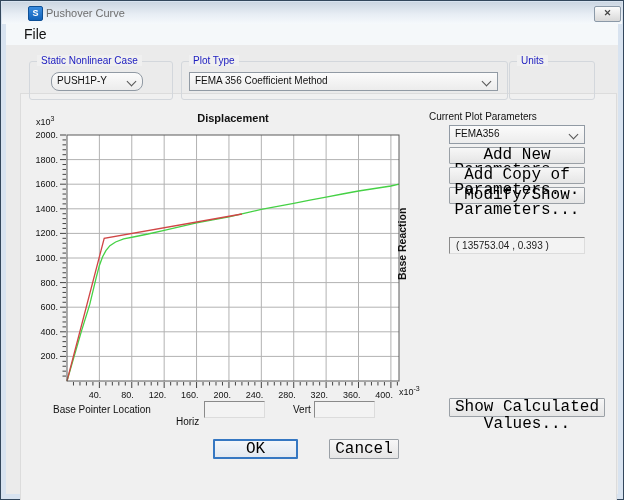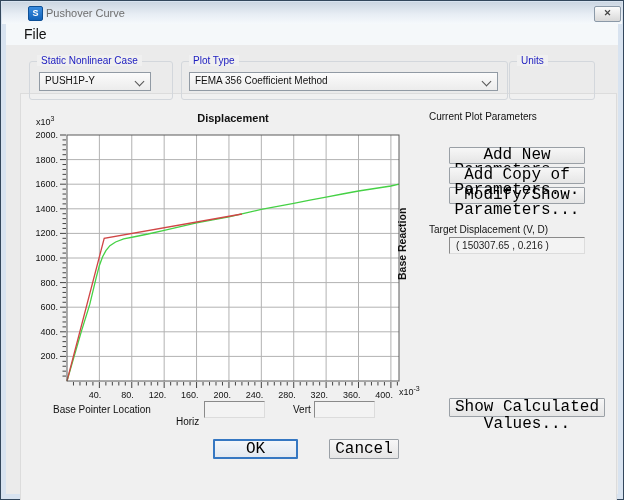--- a/index.html
+++ b/index.html
@@ -71,21 +71,21 @@
 
   <div class="dialog-body">
     <div class="inner-panel"></div>
   </div>
 
   <div class="abs">
 
     <div class="groupbox" style="left:28px;top:60px;width:142px;height:37px;">
       <span class="groupbox-label">Static Nonlinear Case</span>
     </div>
-    <div class="combo" style="left:38px;top:71px;width:112px;">
+    <div class="combo" style="left:50px;top:71px;width:92px;border-radius:8px;">
       <span class="val">PUSH1P-Y</span>
       <span class="chev"></span>
     </div>
 
     <div class="groupbox" style="left:180px;top:60px;width:325px;height:37px;">
       <span class="groupbox-label">Plot Type</span>
     </div>
     <div class="combo" style="left:188px;top:71px;width:309px;">
       <span class="val">FEMA 356 Coefficient Method</span>
       <span class="chev"></span>
@@ -250,25 +250,28 @@
       <span>x10</span><sup>-3</sup>
     </div>
 
     <div class="label" style="left:52px;top:403px;">Base Pointer Location</div>
     <div class="label" style="left:175px;top:415px;">Horiz</div>
     <div class="field" style="left:203px;top:400px;width:61px;height:17px;"></div>
     <div class="label" style="left:292px;top:403px;">Vert</div>
     <div class="field" style="left:313px;top:400px;width:61px;height:17px;"></div>
 
     <div class="label" style="left:428px;top:110px;">Current Plot Parameters</div>
+    <div class="combo" style="left:448px;top:124px;width:136px;">
+      <span class="val">FEMA356</span>
+      <span class="chev"></span>
+    </div>
     <div class="btn" style="left:448px;top:146px;width:136px;height:17px;line-height:15px;">Add New Parameters...</div>
     <div class="btn" style="left:448px;top:186px;width:136px;height:17px;line-height:15px;">Modify/Show Parameters...</div>
     <div class="btn" style="left:448px;top:166px;width:136px;height:17px;line-height:15px;">Add Copy of Parameters...</div>
 
-    <div class="label" style="left:428px;top:223px;">Target Displacement (V, D)</div>
-    <div class="field" style="left:448px;top:236px;width:136px;height:17px;padding:2px 0 0 6px;">( 150307.65 , 0.216 )</div>
+    <div class="field" style="left:448px;top:236px;width:136px;height:17px;padding:2px 0 0 6px;">( 135753.04 , 0.393 )</div>
 
     <div class="btn" style="left:448px;top:397px;width:156px;height:19px;line-height:17px;">Show Calculated Values...</div>
 
     <div class="btn btn-ok" style="left:212px;top:438px;width:85px;height:20px;line-height:16px;">OK</div>
     <div class="btn" style="left:328px;top:438px;width:70px;height:20px;line-height:18px;">Cancel</div>
   </div>
 </div>
 
 </body></html>

